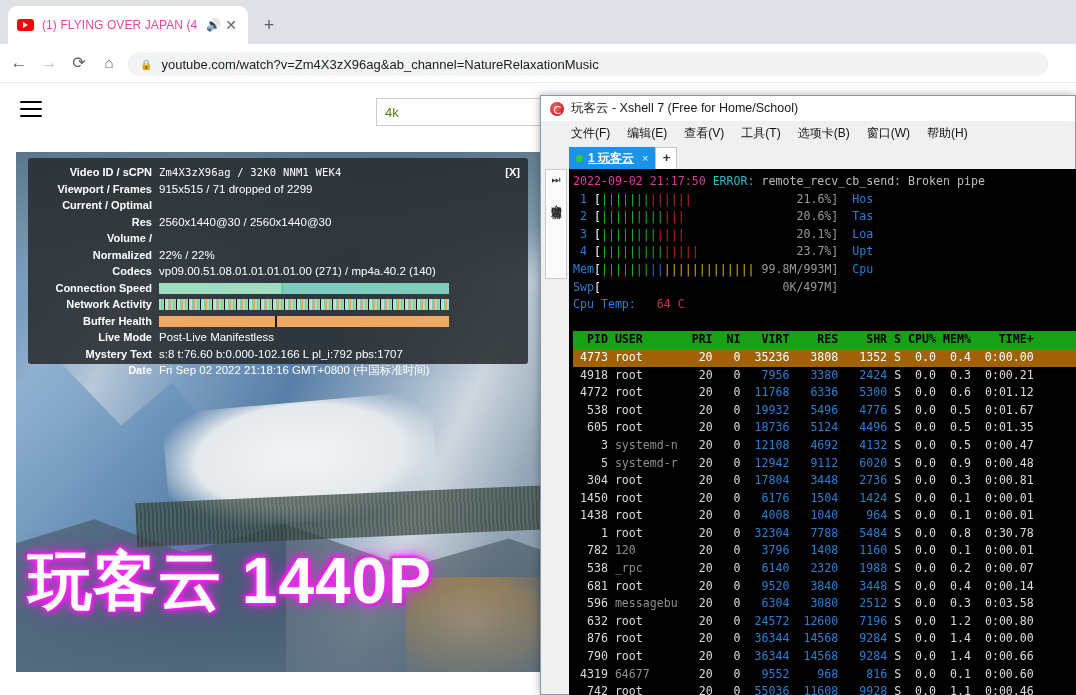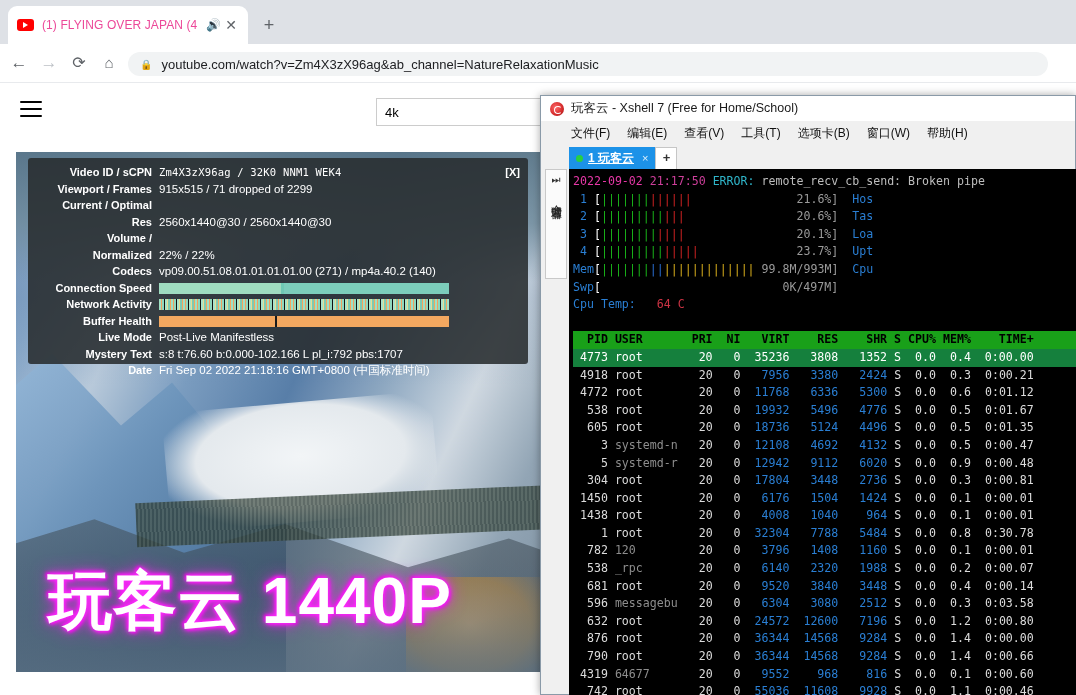--- a/index.html
+++ b/index.html
@@ -76,21 +76,21 @@
     content:"";position:absolute;left:12px;top:6px;
     border-left:9px solid #fff;border-top:5px solid transparent;border-bottom:5px solid transparent;
   }
   .yt-logo .word{font-size:21px;font-weight:bold;color:#030303;letter-spacing:-1.2px;line-height:22px;}
   .yt-logo .sup{font-size:10px;color:#606060;margin-left:2px;line-height:10px;}
   .ytsearch{
     position:absolute;left:376px;top:15px;width:180px;height:28px;
     border:1px solid #ccc;box-sizing:border-box;background:#fff;
     display:flex;align-items:center;padding:0 8px;
   }
-  .ytsearch span{font-size:13px;color:#000000;}
+  .ytsearch span{font-size:13px;color:#4d7c0f;}
   .yt-body{position:absolute;left:0;top:56px;width:1076px;height:556px;background:#fff;}
 
   
   .player{
     position:absolute;left:16px;top:13px;width:527px;height:520px;
     background:#0b1018;overflow:hidden;
   }
   .videoimg{
     position:absolute;inset:0;
     background:
@@ -175,21 +175,21 @@
   
   .ovl{
     position:absolute;left:0;width:527px;text-align:left;
     font-family:"Liberation Sans", sans-serif;
     font-weight:bold;color:#ffffff;
     text-shadow:
       0 0 4px #ff30ff, 0 0 9px #ff30ff, 0 0 18px #e020e0,
       2px 2px 3px #d000d0, -2px -2px 3px #d000d0;
     white-space:nowrap;letter-spacing:1px;
   }
-  .ovl1{top:386px;font-size:64px;padding-left:32px;margin-top:20px;}
+  .ovl1{top:386px;font-size:64px;padding-left:12px;}
 
   
   .xshell{
     position:absolute;left:540px;top:95px;width:536px;height:600px;
     background:#f0f0f0;border:1px solid #8a9aa8;box-sizing:border-box;
     box-shadow:0 0 8px rgba(0,0,0,.35);
   }
   .x-title{
     position:absolute;left:0;top:0;width:534px;height:25px;background:#fff;
     display:flex;align-items:center;padding-left:9px;box-sizing:border-box;
@@ -255,21 +255,21 @@
   .c-gray{color:#9a9a9a;}
   .c-temp{color:#cc3344;}
   .bar-br{color:#ffffff;}
   .g{color:#19b219;}
   .r{color:#cc2222;}
   .y{color:#d6ac1c;}
   .b{color:#2a6fd4;}
   .hdr{
     background:#19a019;color:#000;font-weight:bold;display:block;white-space:pre;height:17.6px;
   }
-  .selrow{background:#15803d;color:#fff;display:block;white-space:pre;height:17.6px;}
+  .selrow{background:#a16207;color:#fff;display:block;white-space:pre;height:17.6px;}
   .pid{color:#dcdcdc;}
   .usr{color:#dcdcdc;}
   .usr.dim{color:#8d8d8d;}
   .num-b{color:#2a7fd4;}
   .num-w{color:#dcdcdc;}
 </style>
 </head>
 <body>
 
 <div class="root">

